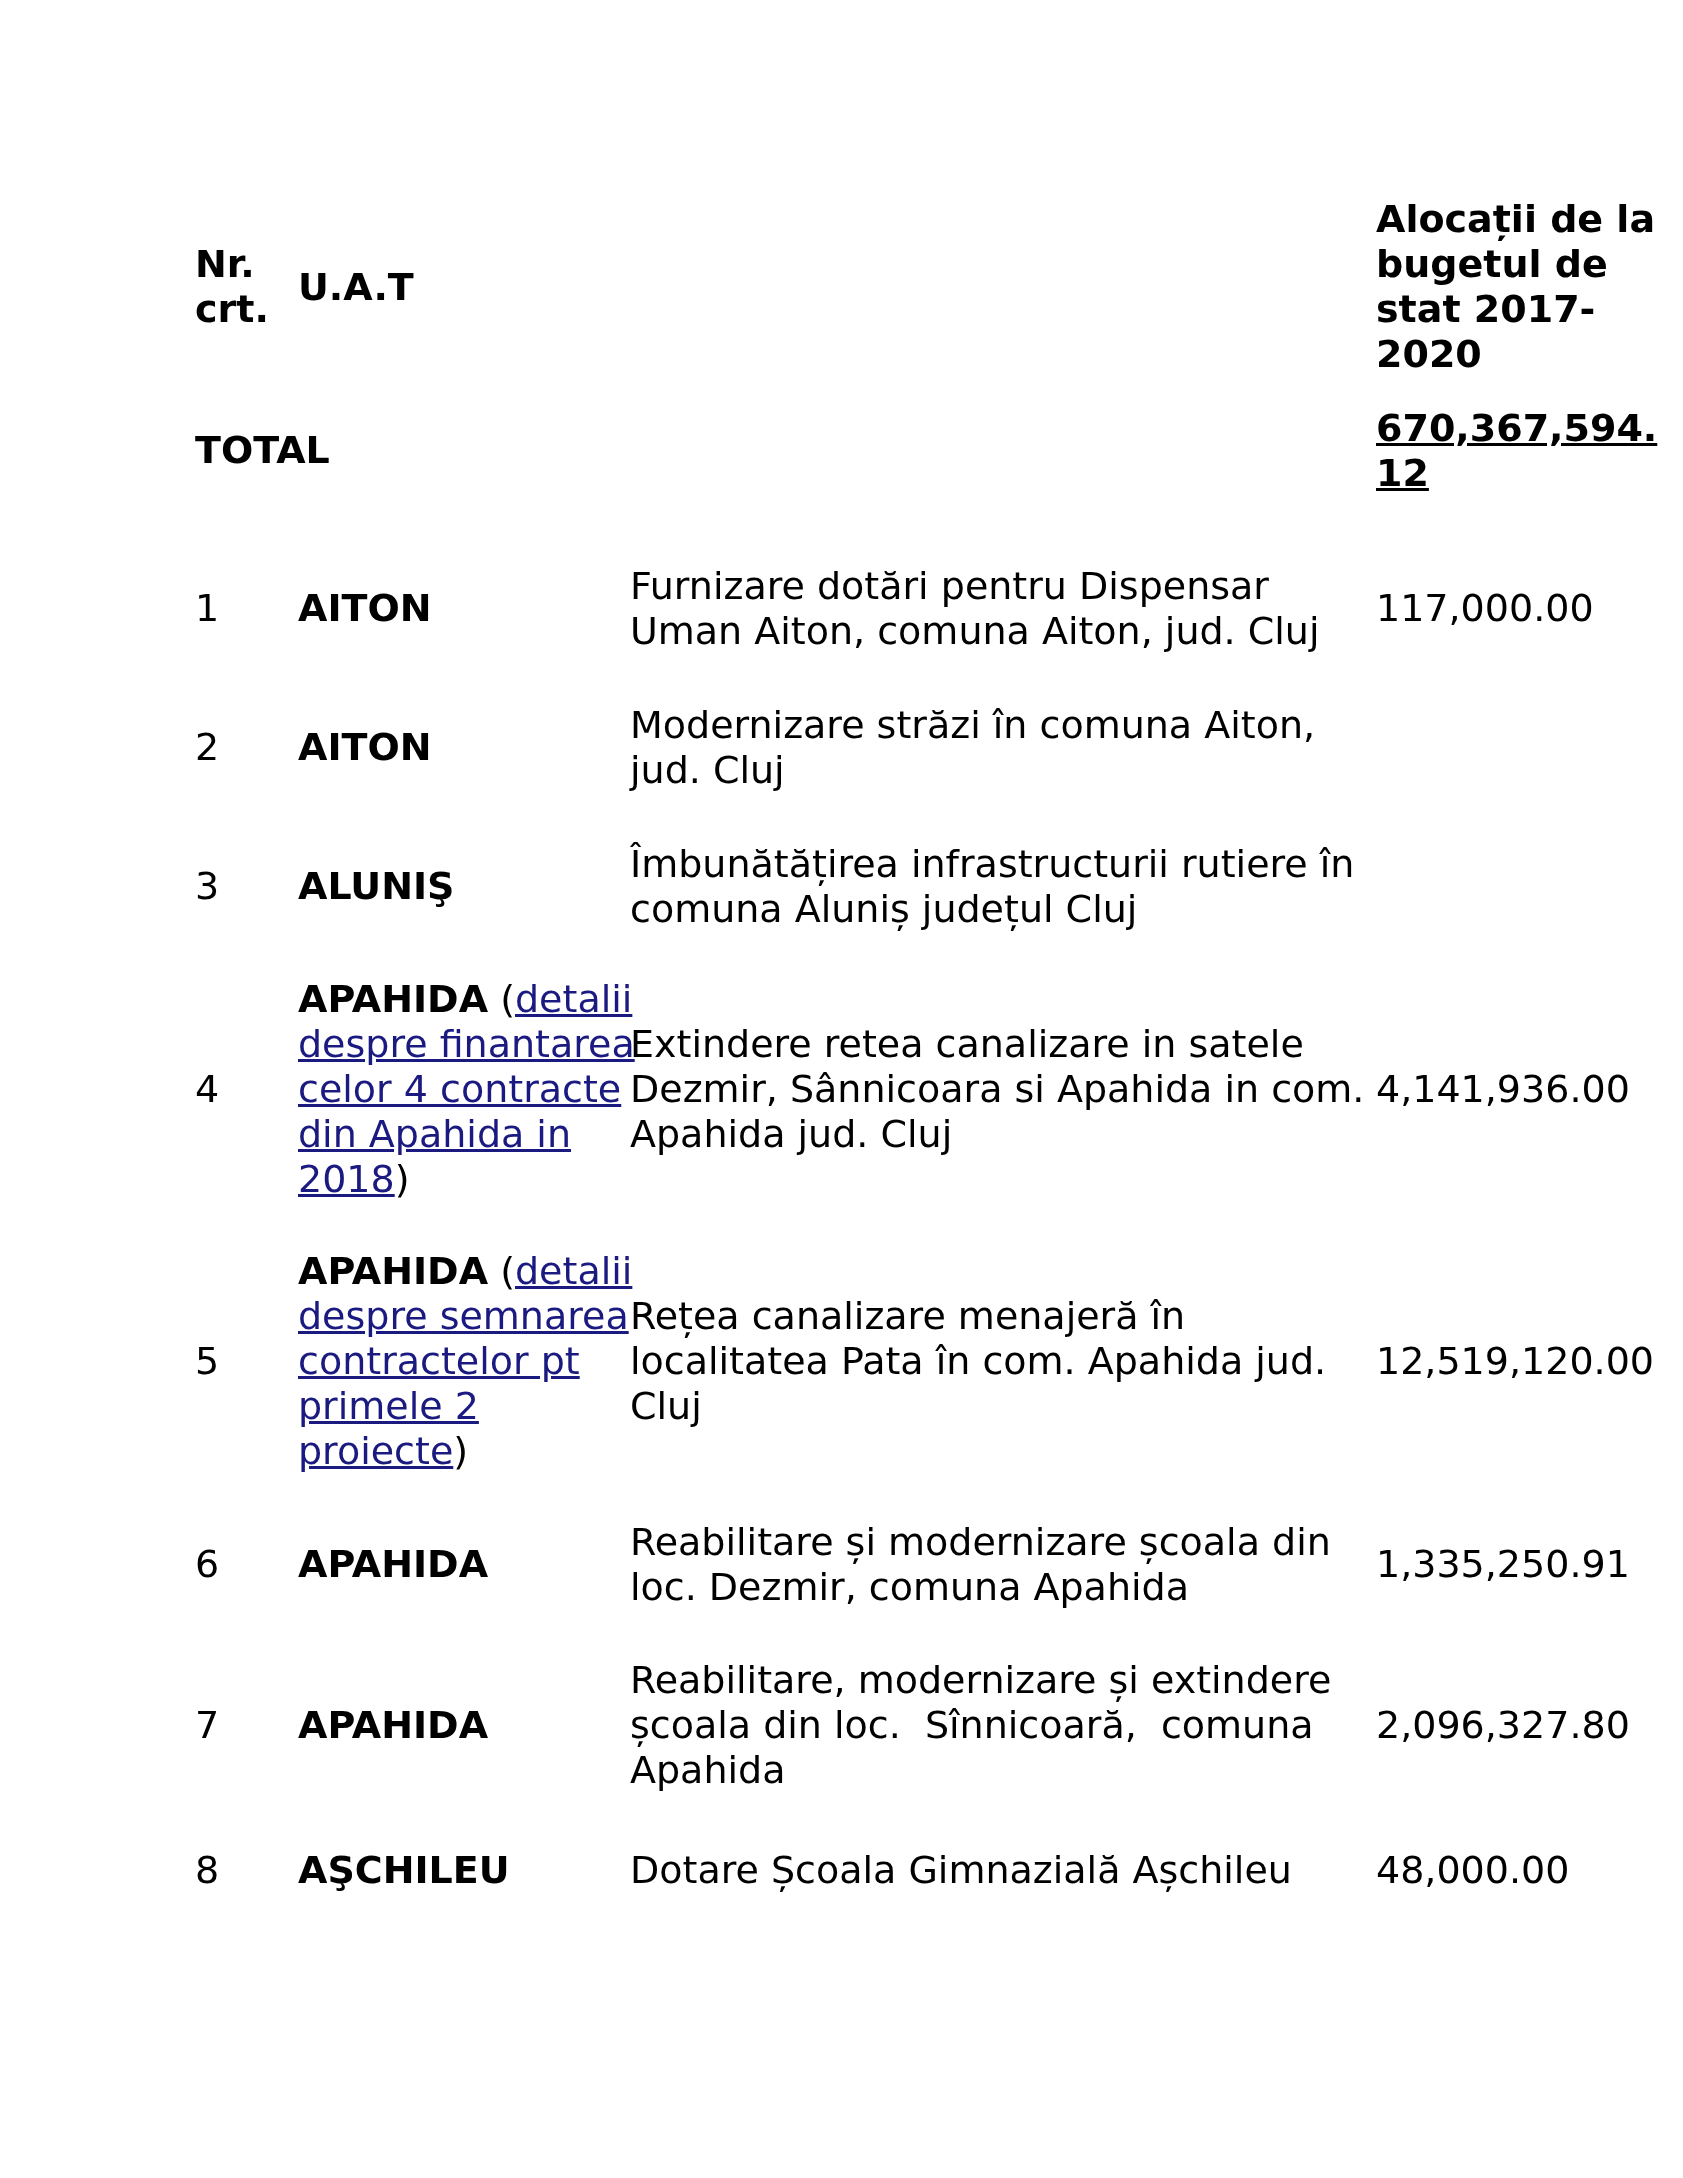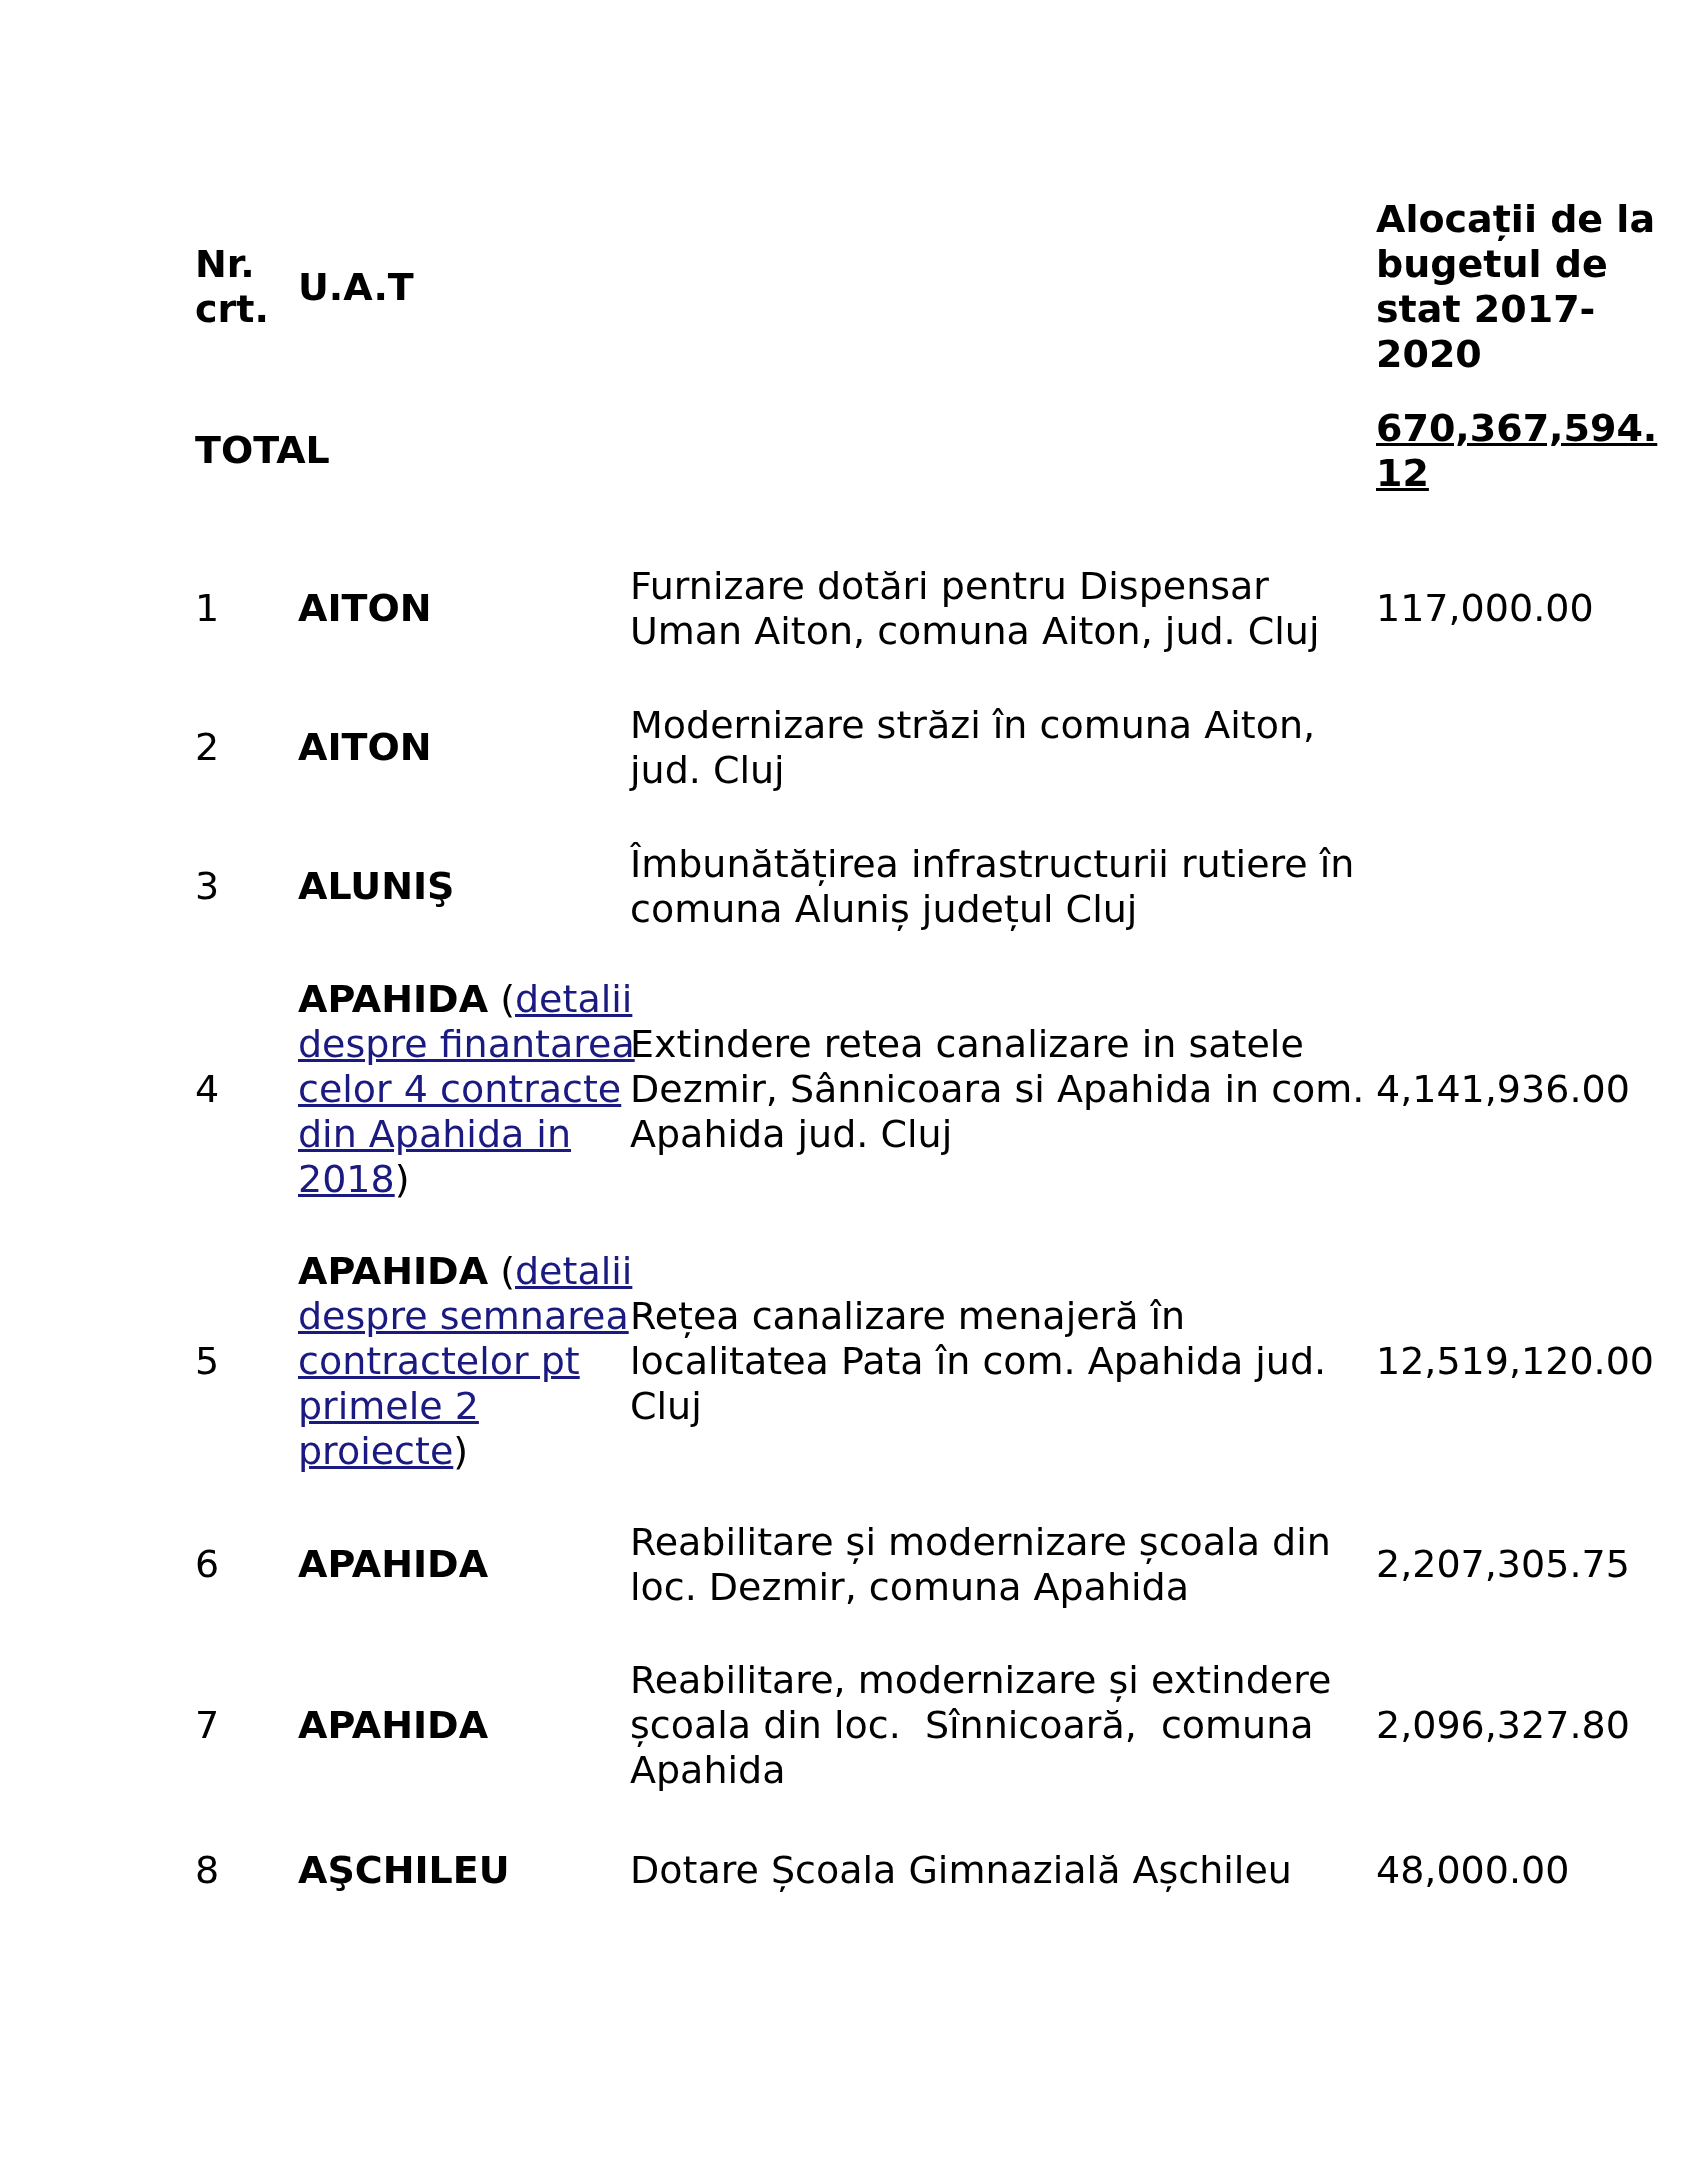--- a/index.html
+++ b/index.html
@@ -70,21 +70,21 @@
       </div>
     </div>
     <div class="cell c2">Rețea canalizare menajeră în localitatea Pata în com. Apahida jud. Cluj</div>
     <div class="cell c3">12,519,120.00</div>
   </div>
 
   <div class="row" style="top:1515px;height:99px;">
     <div class="cell c0">6</div>
     <div class="cell c1 bold">APAHIDA</div>
     <div class="cell c2">Reabilitare și modernizare școala din loc. Dezmir, comuna Apahida</div>
-    <div class="cell c3">2,207,305.75</div>
+    <div class="cell c3">1,335,250.91</div>
   </div>
 
   <div class="row" style="top:1653px;height:144px;">
     <div class="cell c0">7</div>
     <div class="cell c1 bold">APAHIDA</div>
     <div class="cell c2" style="white-space:pre-wrap;">Reabilitare, modernizare și extindere școala din loc.  Sînnicoară,  comuna Apahida</div>
     <div class="cell c3">2,096,327.80</div>
   </div>
 
   <div class="row" style="top:1841px;height:59px;">

